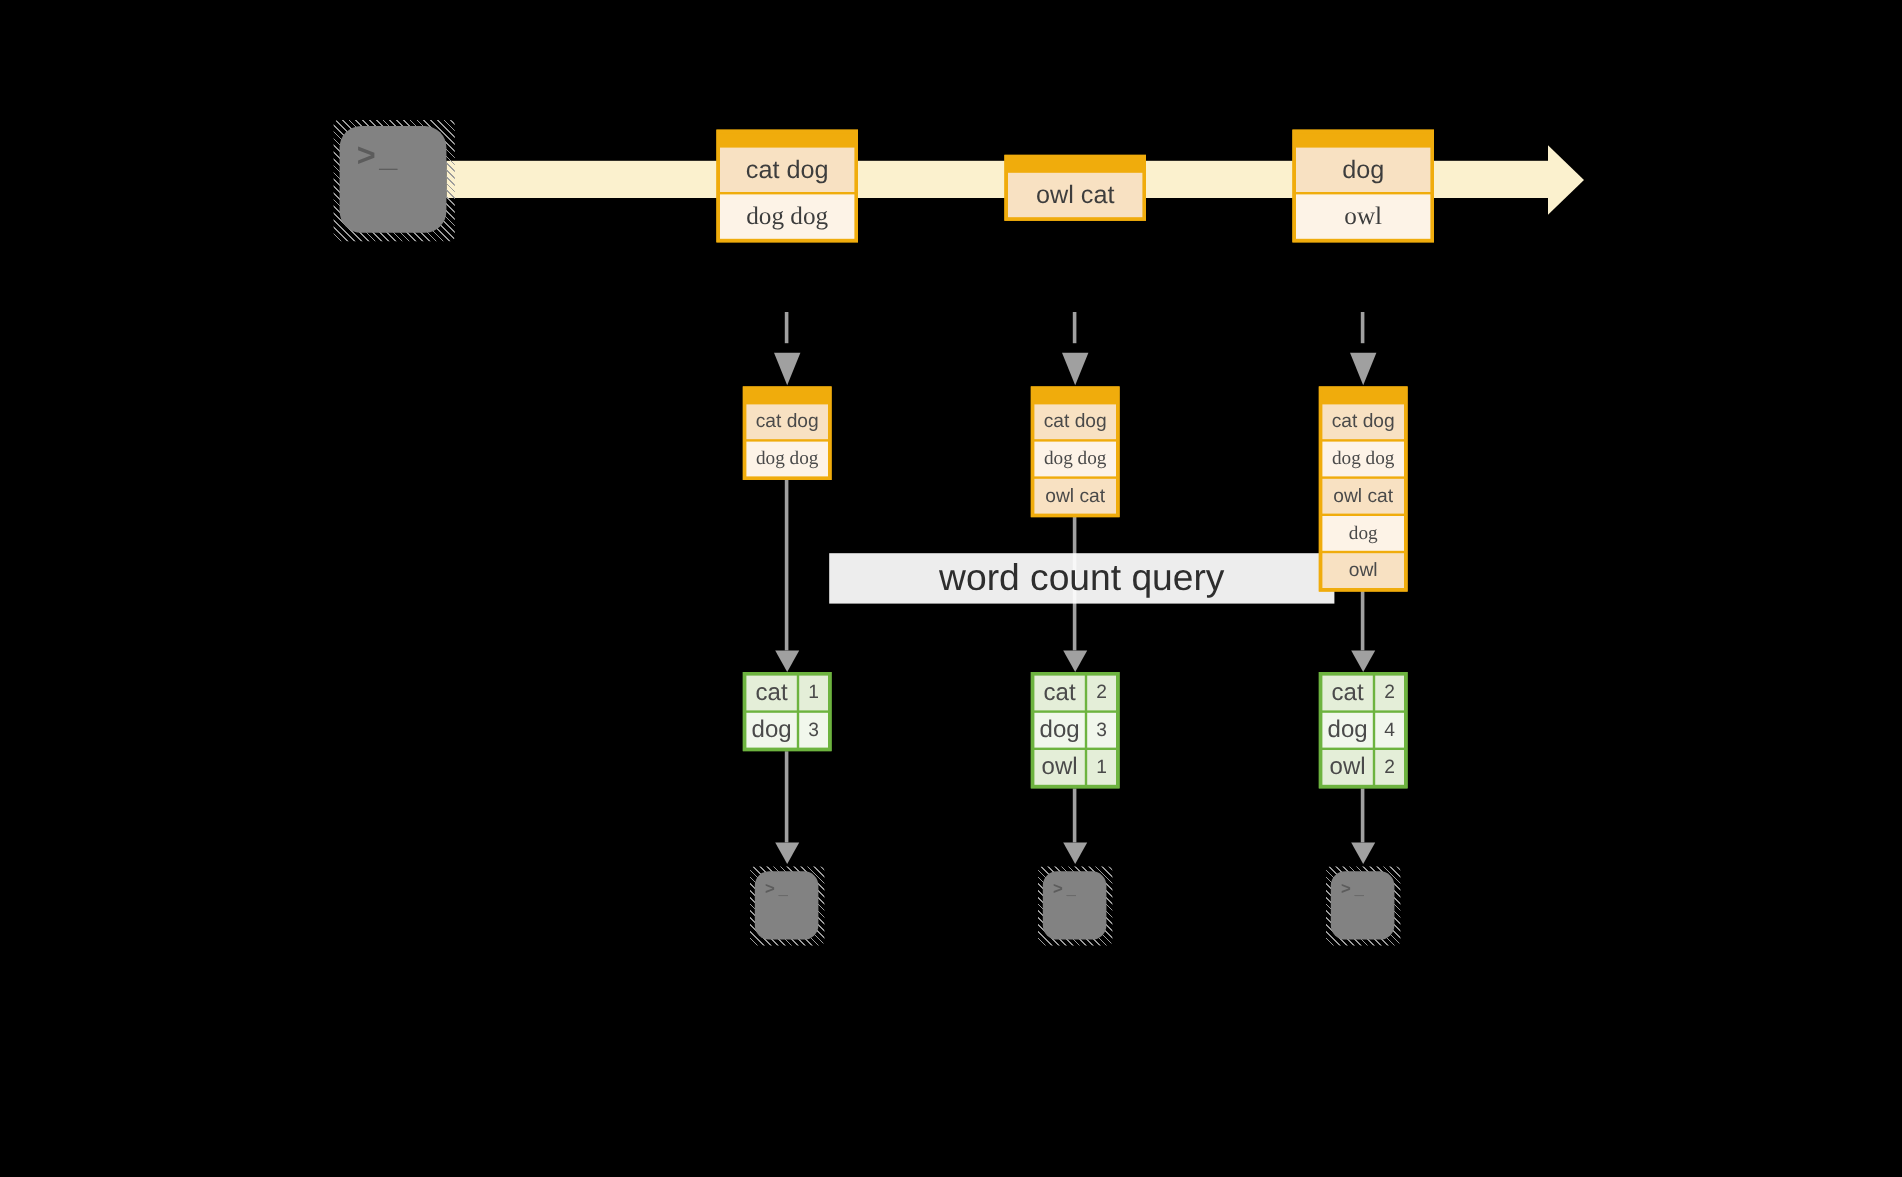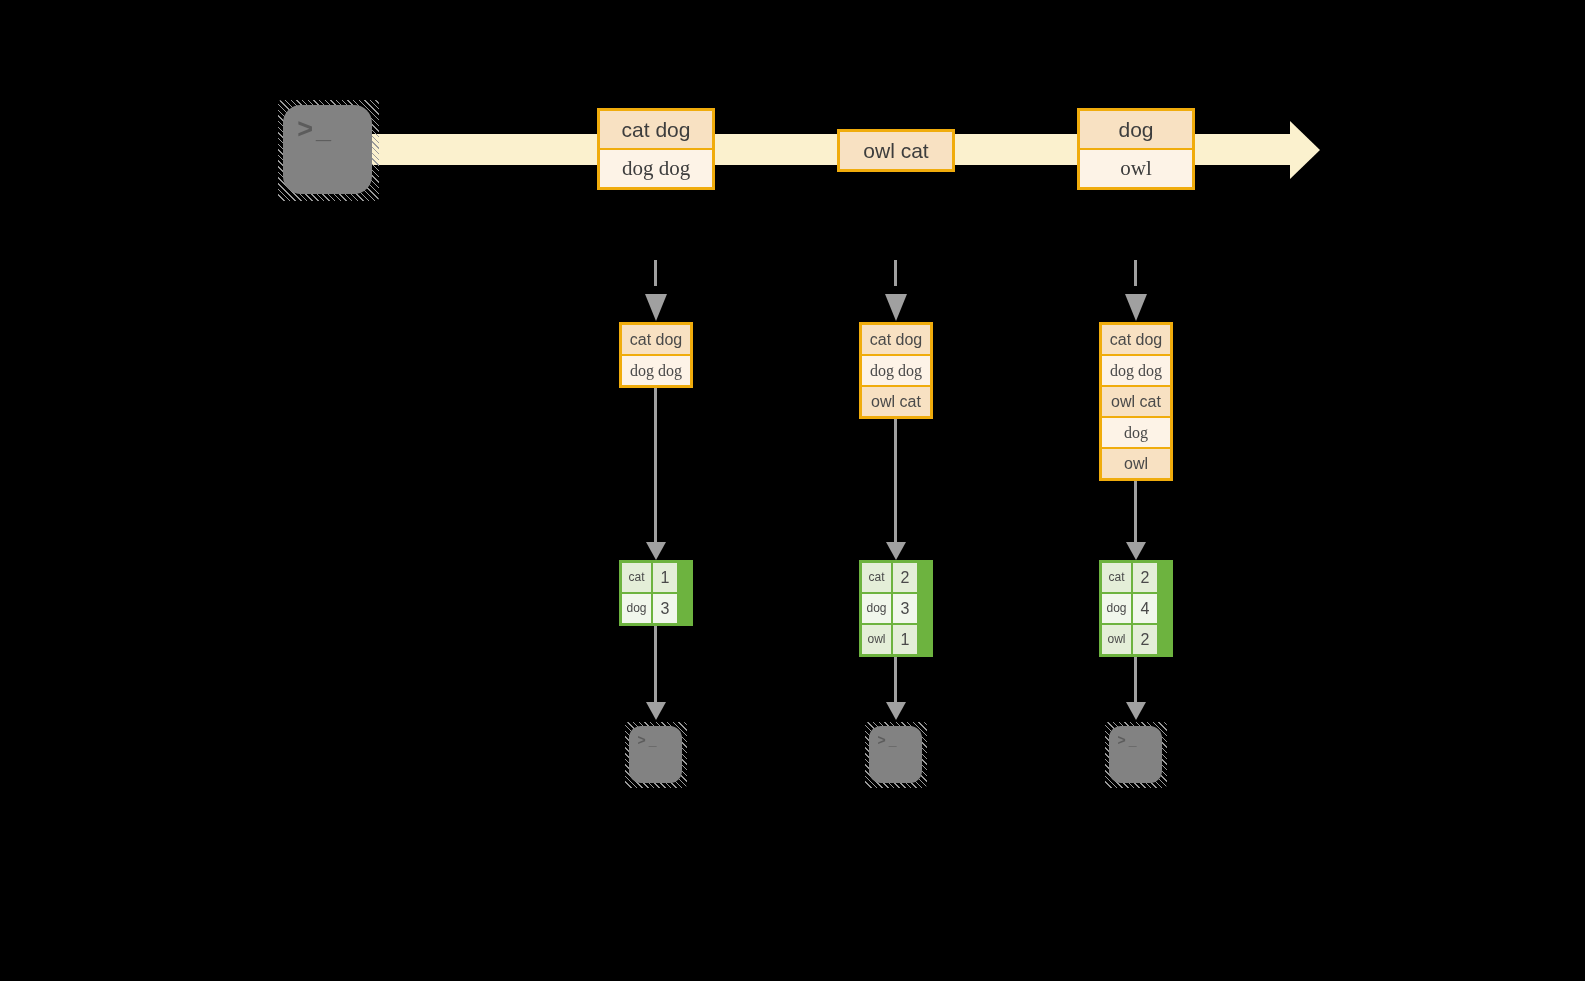--- a/index.html
+++ b/index.html
@@ -36,27 +36,27 @@
     font-size:21px;color:#3D3D3D;
   }
   .ebox .erow + .erow{margin-top:2px;}
   
   .bbox{position:absolute;border:3px solid #F0AC0C;background:#F0AC0C;z-index:6;}
   .bbox .brow{
     width:68px;height:29px;line-height:29px;text-align:center;
     font-size:16px;color:#4A4A4A;
   }
   .bbox .brow + .brow{margin-top:2px;}
-  .dark{background:#F8E1C2;}
+  .dark{background:#F8E1C2;margin-top:12px;}
   .lite{background:#FDF3E7;font-family:Liberation Serif, serif;}
   
   .gbox{position:absolute;border:3px solid #6DB33F;background:#6DB33F;z-index:6;}
   .gbox .grow{display:flex;width:68px;height:29px;}
   .gbox .grow + .grow{margin-top:2px;}
-  .gword{width:29px;line-height:29px;text-align:center;font-size:12px;color:#4A4A4A;}
+  .gword{width:42px;line-height:29px;text-align:center;font-size:20px;color:#4A4A4A;}
   .gcount{width:24px;margin-left:2px;line-height:29px;text-align:center;font-size:16px;color:#4A4A4A;}
   .gdark .gword,.gdark .gcount{background:#E4EED8;}
   .glite .gword,.glite .gcount{background:#F1F7EC;}
   
   .vline{position:absolute;width:3px;background:#A0A0A0;z-index:2;}
   .vhead{
     position:absolute;width:0;height:0;z-index:2;
     border-left:10px solid transparent;border-right:10px solid transparent;
     border-top:18px solid #A0A0A0;
   }
@@ -122,20 +122,21 @@
     <div class="brow dark">owl</div>
   </div>
 
   <div class="vline" style="left:654px;top:388px;height:154px;"></div>
   <div class="vhead" style="left:646px;top:542px;"></div>
   <div class="vline" style="left:894px;top:419px;height:123px;"></div>
   <div class="vhead" style="left:886px;top:542px;"></div>
   <div class="vline" style="left:1134px;top:480px;height:62px;"></div>
   <div class="vhead" style="left:1126px;top:542px;"></div>
 
+  <div class="qlabel">word count query</div>
 
   <div class="gbox" style="left:619px;top:560px;">
     <div class="grow gdark">
       <span class="gword">cat</span>
       <span class="gcount">1</span>
     </div>
     <div class="grow glite">
       <span class="gword">dog</span>
       <span class="gcount">3</span>
     </div>

